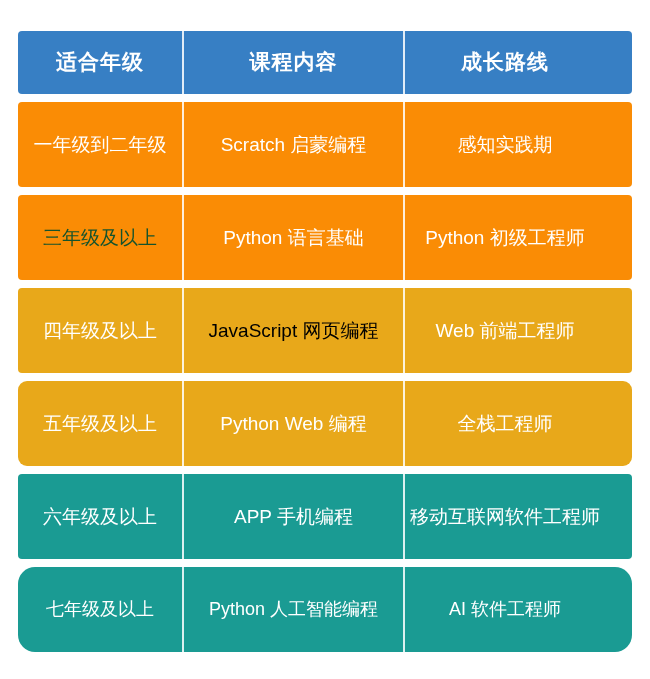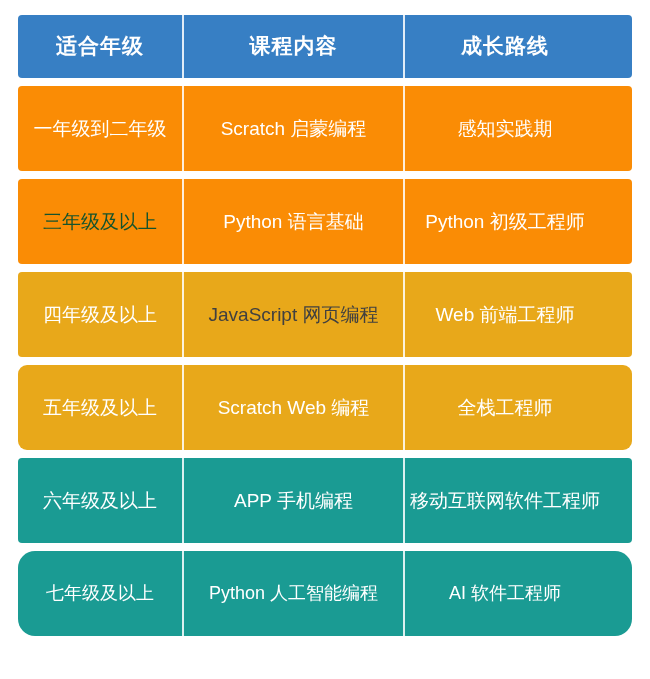--- a/index.html
+++ b/index.html
@@ -9,21 +9,21 @@
   }
   body {
     width: 650px;
     height: 679px;
     font-family: "Liberation Sans", "DejaVu Sans", sans-serif;
     overflow: hidden;
   }
   #curriculum-table {
     position: absolute;
     left: 18px;
-    top: 15px;
+    top: 31px;
     width: 614px;
     display: flex;
     flex-direction: column;
     gap: 8px;
   }
   .row {
     display: flex;
     border-radius: 4px;
     overflow: hidden;
     box-sizing: border-box;
@@ -84,27 +84,27 @@
   </div>
 
   <div class="row body" style="background: rgb(250, 140, 5);">
     <div class="cell c0" style="color: #14532d;">三年级及以上</div>
     <div class="cell c1" style="color: rgb(255, 255, 255);">Python 语言基础</div>
     <div class="cell c2" style="color: rgb(255, 255, 255);">Python 初级工程师</div>
   </div>
 
   <div class="row body" style="background: rgb(232, 168, 26);">
     <div class="cell c0" style="color: rgb(255, 255, 255);">四年级及以上</div>
-    <div class="cell c1" style="color: #404040;">JavaScript 网页编程</div>
+    <div class="cell c1" style="color: #000000;">JavaScript 网页编程</div>
     <div class="cell c2" style="color: rgb(255, 255, 255);">Web 前端工程师</div>
   </div>
 
   <div class="row body" style="background: rgb(232, 168, 26); border-radius: 9px;">
     <div class="cell c0" style="color: rgb(255, 255, 255);">五年级及以上</div>
-    <div class="cell c1" style="color: rgb(255, 255, 255);">Scratch Web 编程</div>
+    <div class="cell c1" style="color: rgb(255, 255, 255);">Python Web 编程</div>
     <div class="cell c2" style="color: rgb(255, 255, 255);">全栈工程师</div>
   </div>
 
   <div class="row body" style="background: rgb(26, 155, 147);">
     <div class="cell c0" style="color: rgb(255, 255, 255);">六年级及以上</div>
     <div class="cell c1" style="color: rgb(255, 255, 255);">APP 手机编程</div>
     <div class="cell c2" style="color: rgb(255, 255, 255);">移动互联网软件工程师</div>
   </div>
 
   <div class="row body tight" style="background: rgb(26, 155, 147); border-radius: 17px;">

